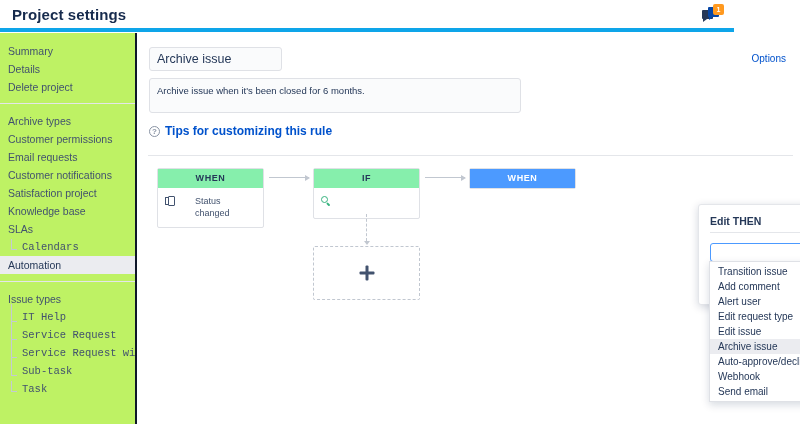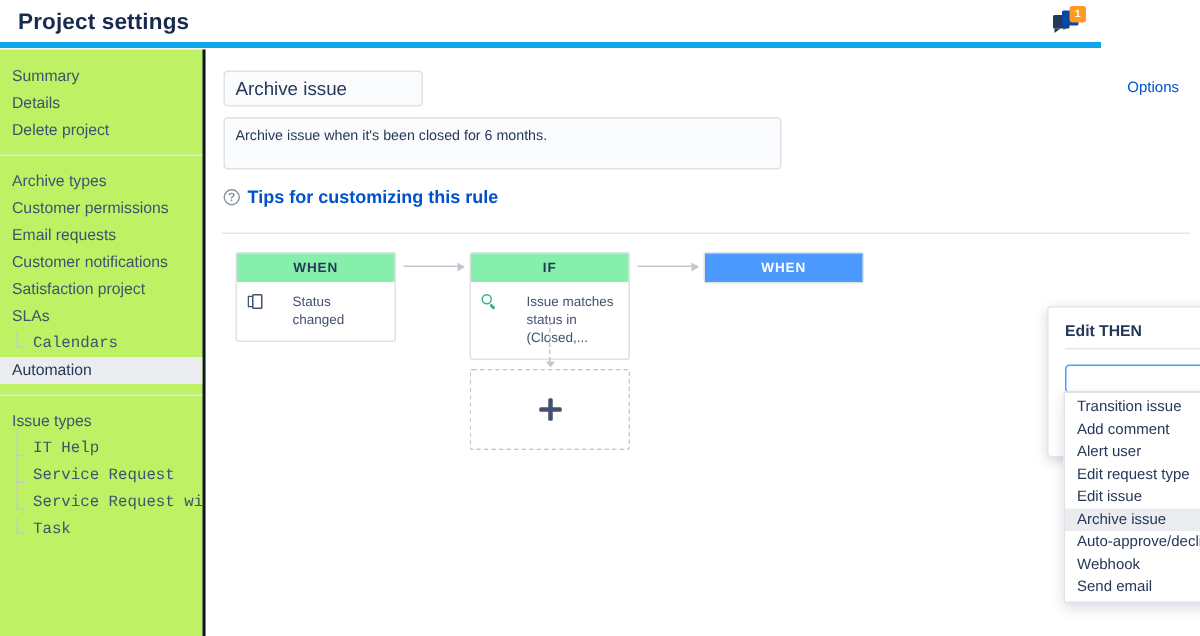--- a/index.html
+++ b/index.html
@@ -459,32 +459,34 @@
     </div>
 
     <div class="nav-sep"></div>
 
     <div>
       <div class="nav-item">Archive types</div>
       <div class="nav-item">Customer permissions</div>
       <div class="nav-item">Email requests</div>
       <div class="nav-item">Customer notifications</div>
       <div class="nav-item">Satisfaction project</div>
+      <div class="nav-item">Knowledge base</div>
       <div class="nav-item">SLAs</div>
       <div class="nav-item sub">Calendars</div>
       <div class="nav-item active">Automation</div>
     </div>
 
     <div class="nav-sep"></div>
 
     <div>
       <div class="nav-item">Issue types</div>
       <div class="nav-item sub mid">IT Help</div>
       <div class="nav-item sub mid">Service Request</div>
       <div class="nav-item sub mid">Service Request with Appr...</div>
+      <div class="nav-item sub mid">Sub-task</div>
       <div class="nav-item sub">Task</div>
     </div>
 
   </div>
 
   <div class="main">
 
     <input class="rule-name" type="text" value="Archive issue" style="">
 
     <textarea class="rule-desc" placeholder="Describe this rule" style="">Archive issue when it's been closed for 6 months.</textarea>
@@ -513,21 +515,20 @@
 
       <div class="arrow a1"></div>
 
       <div class="card iff">
         <div class="card-head">IF</div>
         <div class="card-body">
           <div class="icon-search">
             <div class="ring"></div>
               <div class="handle"></div>
           </div>
-          <div class="card-body-text">Issue matches status in (Closed,...</div>
         </div>
       </div>
 
       <div class="arrow a2"></div>
 
       <div class="card then">
         <div class="card-head blue">WHEN</div>
       </div>
 
       <div class="vconn"></div>

